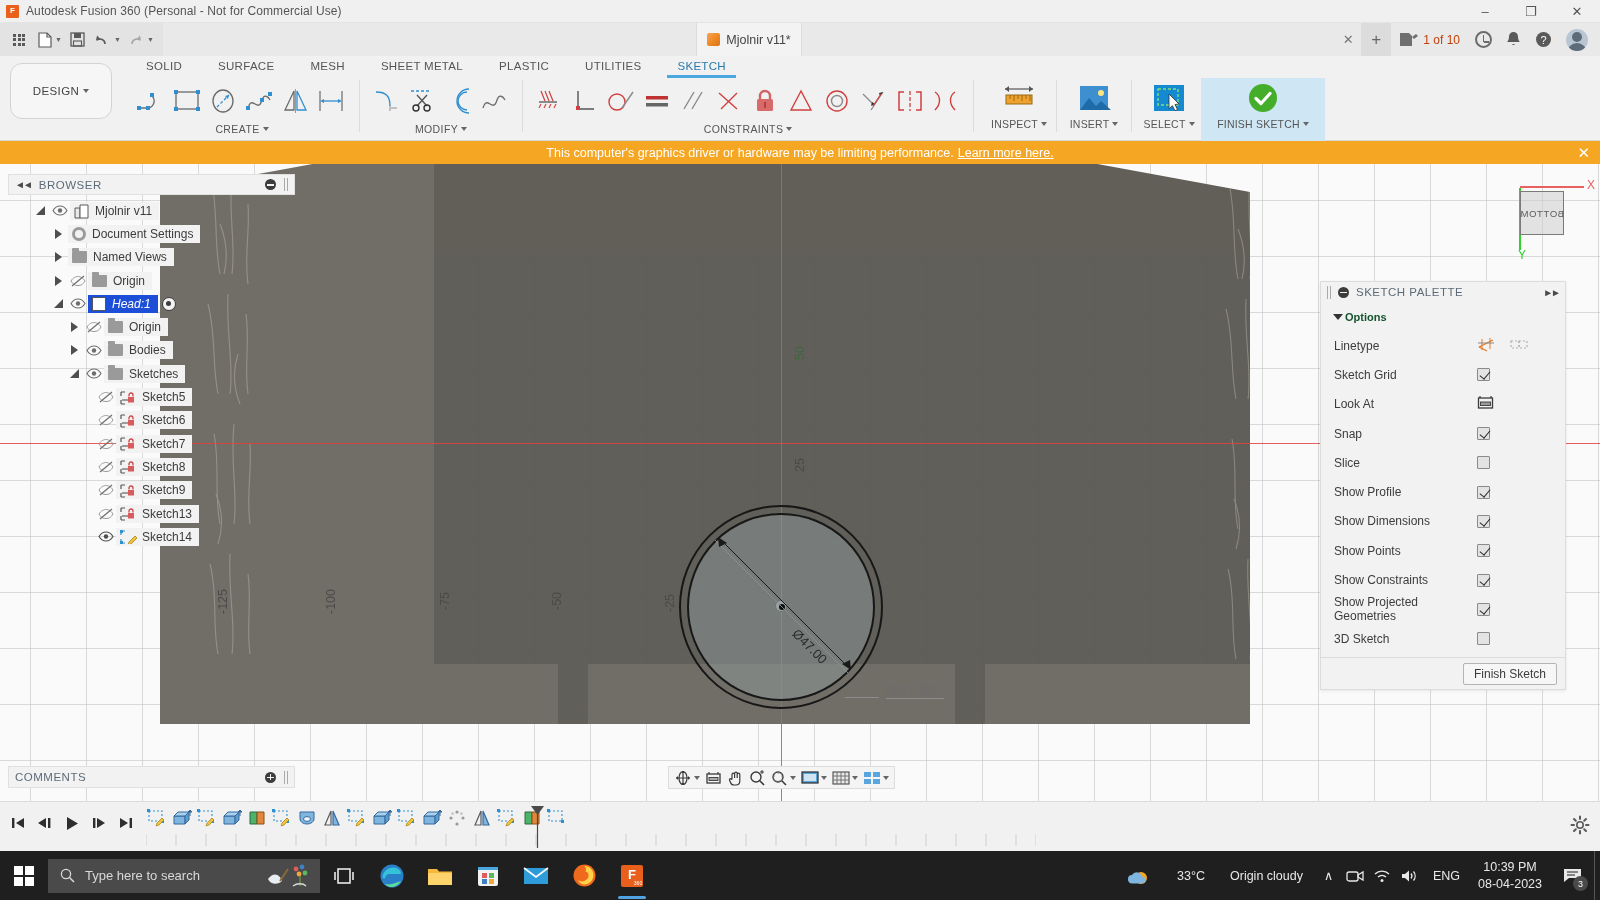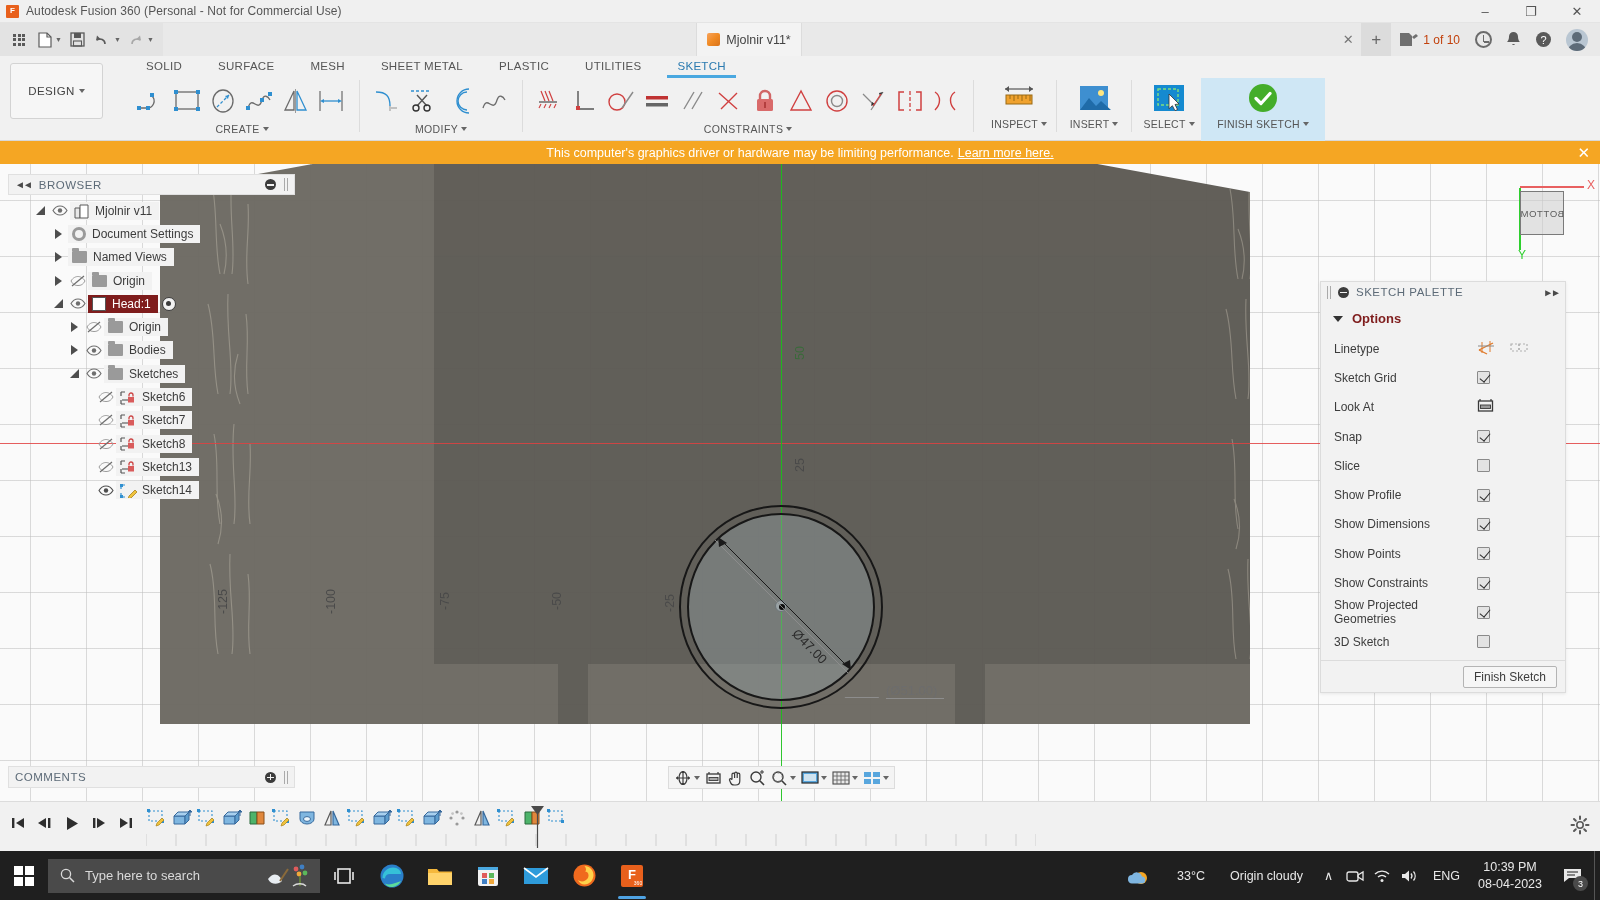--- a/index.html
+++ b/index.html
@@ -69,22 +69,22 @@
   .avatar:before { content:""; position:absolute; left:1px; top:14px; width:20px;height:14px;border-radius:10px 10px 0 0;background:#5d6b78; }
 
   
   .ribbon { position:absolute; left:0; top:56px; width:1600px; height:85px; background:#f1f1f1; border-bottom:1px solid #d8d8d8; }
   .ribbon-tabs { position:absolute; left:128px; top:0; height:22px; display:flex; align-items:flex-start; }
   .rtab { font-size:11.5px; color:#555; padding:4px 18px 3px; letter-spacing:0.3px; }
   .rtab.active { color:#2a7ab0; }
   .rtab.active .rtab-underline { display:block; }
   .rtab-underline { display:none; height:3px; background:#4aa8e0; margin-top:3px; margin-left:-10px; margin-right:-10px; }
   .design-btn {
-    position:absolute; left:10px; top:7px; width:93px; height:56px;
-    border:1px solid #d3d3d3; background:#f6f6f6; border-radius:3px;
+    position:absolute; left:10px; top:7px; width:102px; height:56px;
+    border:1px solid #d3d3d3; background:#f6f6f6; border-radius:12px;
     display:flex; align-items:center; justify-content:center; gap:4px;
     font-size:11.5px; color:#444; letter-spacing:0.4px;
   }
   .ribbon-body { position:absolute; left:130px; top:22px; right:0; height:63px; display:flex; align-items:flex-start; }
   .rgroup { display:flex; flex-direction:column; align-items:center; height:63px; position:relative; padding:0 4px; }
   .rgroup .rrow { display:flex; align-items:center; height:46px; }
   .rgroup .rlabel { font-size:10.5px; color:#555; letter-spacing:0.4px; display:flex; align-items:center; gap:3px; margin-top:-1px;}
   .rsep { width:1px; height:52px; background:#dcdcdc; margin:2px 5px 0; }
   .ricon { width:36px; height:44px; display:flex; align-items:center; justify-content:center; }
   .ricon svg { display:block; }
@@ -180,21 +180,21 @@
   .br-dot { width:11px;height:11px;border-radius:50%;background:#3c3c3c; position:relative; }
   .br-dot:after { content:""; position:absolute; left:2px; top:5px; width:7px; height:1.5px; background:#f2f2f2; }
   .br-grip { width:4px; height:13px; border-left:1px solid #aaa; border-right:1px solid #aaa; }
   .br-tree { margin-top:4px; }
   .trow { display:flex; align-items:center; height:23.3px; font-size:12px; color:#3c3c3c; }
   .tw { width:20px; display:flex; align-items:center; justify-content:center; }
   .arrow-c { width:0;height:0;border-top:5px solid transparent;border-bottom:5px solid transparent;border-left:7px solid #4e4e4e; }
   .arrow-o { width:0;height:0;border-left:9px solid transparent;border-bottom:9px solid #4e4e4e; }
   .eye { color:#6e6e6e; font-size:12px; display:flex; align-items:center; }
   .chip { background:#f2f2f2; padding:2px 7px 2px 4px; display:flex; align-items:center; gap:6px; }
-  .chip.sel { background:#7f1d1d; color:#fff; }
+  .chip.sel { background:#1d4ed8; color:#fff;font-style:italic; }
   .folder { width:15px;height:12px;background:#9a9a9a; border-radius:1px; position:relative; }
   .folder:after { content:""; position:absolute; left:0; top:-3px; width:7px; height:3px; background:#9a9a9a; border-radius:1px 1px 0 0; }
   .gear { width:14px;height:14px;border-radius:50%;border:3.5px solid #9a9a9a; box-sizing:border-box; }
   .cubeico { width:14px;height:14px;background:#fff;border:1.4px solid #555; position:relative; }
   .compico { width:15px;height:14px; position:relative; }
   .radio { width:14px;height:14px;border-radius:50%;border:1.6px solid #3c3c3c; position:relative; background:#f2f2f2; }
   .radio:after { content:""; position:absolute; left:3.5px;top:3.5px;width:5px;height:5px;border-radius:50%;background:#3c3c3c; }
   .sk-ico { width:16px;height:13px; position:relative; }
 
   
@@ -213,21 +213,21 @@
   .palette {
     position:absolute; left:1320px; top:281px; width:246px; background:#f2f2f2;
     border:1px solid #dcdcdc; box-shadow:0 1px 3px rgba(0,0,0,.08);
   }
   .pal-head { height:20px; display:flex; align-items:center; gap:7px; padding:0 6px; font-size:11.5px; color:#5d6b78; letter-spacing:.5px; background:#f2f2f2; }
   .pal-head .spacer { flex:1; }
   .pal-dot { width:11px;height:11px;border-radius:50%;background:#3c3c3c;position:relative; }
   .pal-dot:after { content:""; position:absolute; left:2px; top:5px; width:7px; height:1.5px; background:#f2f2f2; }
   .pal-expand { color:#4a4a4a; font-size:10px; letter-spacing:-2px; }
   .pal-section { padding:6px 0 4px; }
-  .pal-sec-title { display:flex; align-items:center; gap:9px; padding:3px 12px 8px; font-size:13px; font-weight:bold; color:#7f1d1d; }
+  .pal-sec-title { display:flex; align-items:center; gap:2px; padding:3px 12px 8px; font-size:11px; font-weight:bold; color:#14532d; }
   .tri-d { width:0;height:0;border-left:5px solid transparent;border-right:5px solid transparent;border-top:6px solid #333; }
   .pal-row { display:flex; align-items:center; height:29.3px; padding:0 0 0 13px; font-size:12px; color:#3c3c3c; }
   .pal-row .lbl { flex:1; }
   .pal-right { width:88px; display:flex; align-items:center; gap:14px; }
   .cbox { width:13px;height:13px; border:1px solid #8a8a8a; background:#e3e3e3; position:relative; border-radius:1px; }
   .cbox.on:after {
     content:""; position:absolute; left:3.5px; top:0px; width:5px; height:9px;
     border:solid #2a2a2a; border-width:0 1.8px 1.8px 0; transform:rotate(40deg);
   }
   .pal-foot { border-top:1px solid #dcdcdc; background:#f2f2f2; height:32px; display:flex; align-items:center; justify-content:flex-end; padding-right:8px; }
@@ -823,81 +823,119 @@
               <path d="M1 5.5C3 2 6 1 8 1s5 1 7 4.5C13 9 11 10 8 10S3 9 1 5.5z" fill="none" stroke="#6e6e6e" stroke-width="1.1"></path>
               <circle cx="8" cy="5.5" r="2.2" fill="#6e6e6e"></circle>
             </svg>
         </span>
         <span class="chip">
           <span class="folder"></span>
           <span>Sketches</span>
         </span>
       </div>
 
-
       <div class="trow">
         <span class="tw eye" style="margin-left:88px;">
           <svg width="16" height="12" viewBox="0 0 16 12">
               <path d="M1 6C3 2.5 6 1.5 8 1.5s5 1 7 4.5c-2 3.5-4 4.5-7 4.5S3 9.5 1 6z" fill="none" stroke="#9b9b9b" stroke-width="1"></path>
               <path d="M2 11L14 1" stroke="#6e6e6e" stroke-width="1.2"></path>
             </svg>
         </span>
         <span class="chip">
           <span class="sk-ico">
             <svg width="17" height="14" viewBox="0 0 17 14">
                 <path d="M1 1h4M1 1v4M1 9v4M1 13h4" stroke="#555" stroke-width="1.2" fill="none"></path>
                 <path d="M2 9h7" stroke="#555" stroke-width="1.1"></path>
                 <path d="M9 5.5V4a2 2 0 0 1 4 0v1.5" fill="none" stroke="#c44" stroke-width="1.3"></path>
                 <rect x="8" y="6" width="6" height="5.5" fill="#d95b5b"></rect>
               </svg>
           </span>
-          <span>Sketch6</span>
+          <span>Sketch5</span>
         </span>
       </div>
 
       <div class="trow">
         <span class="tw eye" style="margin-left:88px;">
           <svg width="16" height="12" viewBox="0 0 16 12">
               <path d="M1 6C3 2.5 6 1.5 8 1.5s5 1 7 4.5c-2 3.5-4 4.5-7 4.5S3 9.5 1 6z" fill="none" stroke="#9b9b9b" stroke-width="1"></path>
               <path d="M2 11L14 1" stroke="#6e6e6e" stroke-width="1.2"></path>
             </svg>
         </span>
         <span class="chip">
           <span class="sk-ico">
             <svg width="17" height="14" viewBox="0 0 17 14">
                 <path d="M1 1h4M1 1v4M1 9v4M1 13h4" stroke="#555" stroke-width="1.2" fill="none"></path>
                 <path d="M2 9h7" stroke="#555" stroke-width="1.1"></path>
                 <path d="M9 5.5V4a2 2 0 0 1 4 0v1.5" fill="none" stroke="#c44" stroke-width="1.3"></path>
                 <rect x="8" y="6" width="6" height="5.5" fill="#d95b5b"></rect>
               </svg>
           </span>
-          <span>Sketch7</span>
+          <span>Sketch6</span>
         </span>
       </div>
 
       <div class="trow">
         <span class="tw eye" style="margin-left:88px;">
           <svg width="16" height="12" viewBox="0 0 16 12">
               <path d="M1 6C3 2.5 6 1.5 8 1.5s5 1 7 4.5c-2 3.5-4 4.5-7 4.5S3 9.5 1 6z" fill="none" stroke="#9b9b9b" stroke-width="1"></path>
               <path d="M2 11L14 1" stroke="#6e6e6e" stroke-width="1.2"></path>
             </svg>
         </span>
         <span class="chip">
           <span class="sk-ico">
             <svg width="17" height="14" viewBox="0 0 17 14">
                 <path d="M1 1h4M1 1v4M1 9v4M1 13h4" stroke="#555" stroke-width="1.2" fill="none"></path>
                 <path d="M2 9h7" stroke="#555" stroke-width="1.1"></path>
                 <path d="M9 5.5V4a2 2 0 0 1 4 0v1.5" fill="none" stroke="#c44" stroke-width="1.3"></path>
                 <rect x="8" y="6" width="6" height="5.5" fill="#d95b5b"></rect>
               </svg>
           </span>
+          <span>Sketch7</span>
+        </span>
+      </div>
+
+      <div class="trow">
+        <span class="tw eye" style="margin-left:88px;">
+          <svg width="16" height="12" viewBox="0 0 16 12">
+              <path d="M1 6C3 2.5 6 1.5 8 1.5s5 1 7 4.5c-2 3.5-4 4.5-7 4.5S3 9.5 1 6z" fill="none" stroke="#9b9b9b" stroke-width="1"></path>
+              <path d="M2 11L14 1" stroke="#6e6e6e" stroke-width="1.2"></path>
+            </svg>
+        </span>
+        <span class="chip">
+          <span class="sk-ico">
+            <svg width="17" height="14" viewBox="0 0 17 14">
+                <path d="M1 1h4M1 1v4M1 9v4M1 13h4" stroke="#555" stroke-width="1.2" fill="none"></path>
+                <path d="M2 9h7" stroke="#555" stroke-width="1.1"></path>
+                <path d="M9 5.5V4a2 2 0 0 1 4 0v1.5" fill="none" stroke="#c44" stroke-width="1.3"></path>
+                <rect x="8" y="6" width="6" height="5.5" fill="#d95b5b"></rect>
+              </svg>
+          </span>
           <span>Sketch8</span>
         </span>
       </div>
 
+      <div class="trow">
+        <span class="tw eye" style="margin-left:88px;">
+          <svg width="16" height="12" viewBox="0 0 16 12">
+              <path d="M1 6C3 2.5 6 1.5 8 1.5s5 1 7 4.5c-2 3.5-4 4.5-7 4.5S3 9.5 1 6z" fill="none" stroke="#9b9b9b" stroke-width="1"></path>
+              <path d="M2 11L14 1" stroke="#6e6e6e" stroke-width="1.2"></path>
+            </svg>
+        </span>
+        <span class="chip">
+          <span class="sk-ico">
+            <svg width="17" height="14" viewBox="0 0 17 14">
+                <path d="M1 1h4M1 1v4M1 9v4M1 13h4" stroke="#555" stroke-width="1.2" fill="none"></path>
+                <path d="M2 9h7" stroke="#555" stroke-width="1.1"></path>
+                <path d="M9 5.5V4a2 2 0 0 1 4 0v1.5" fill="none" stroke="#c44" stroke-width="1.3"></path>
+                <rect x="8" y="6" width="6" height="5.5" fill="#d95b5b"></rect>
+              </svg>
+          </span>
+          <span>Sketch9</span>
+        </span>
+      </div>
 
       <div class="trow">
         <span class="tw eye" style="margin-left:88px;">
           <svg width="16" height="12" viewBox="0 0 16 12">
               <path d="M1 6C3 2.5 6 1.5 8 1.5s5 1 7 4.5c-2 3.5-4 4.5-7 4.5S3 9.5 1 6z" fill="none" stroke="#9b9b9b" stroke-width="1"></path>
               <path d="M2 11L14 1" stroke="#6e6e6e" stroke-width="1.2"></path>
             </svg>
         </span>
         <span class="chip">
           <span class="sk-ico">

